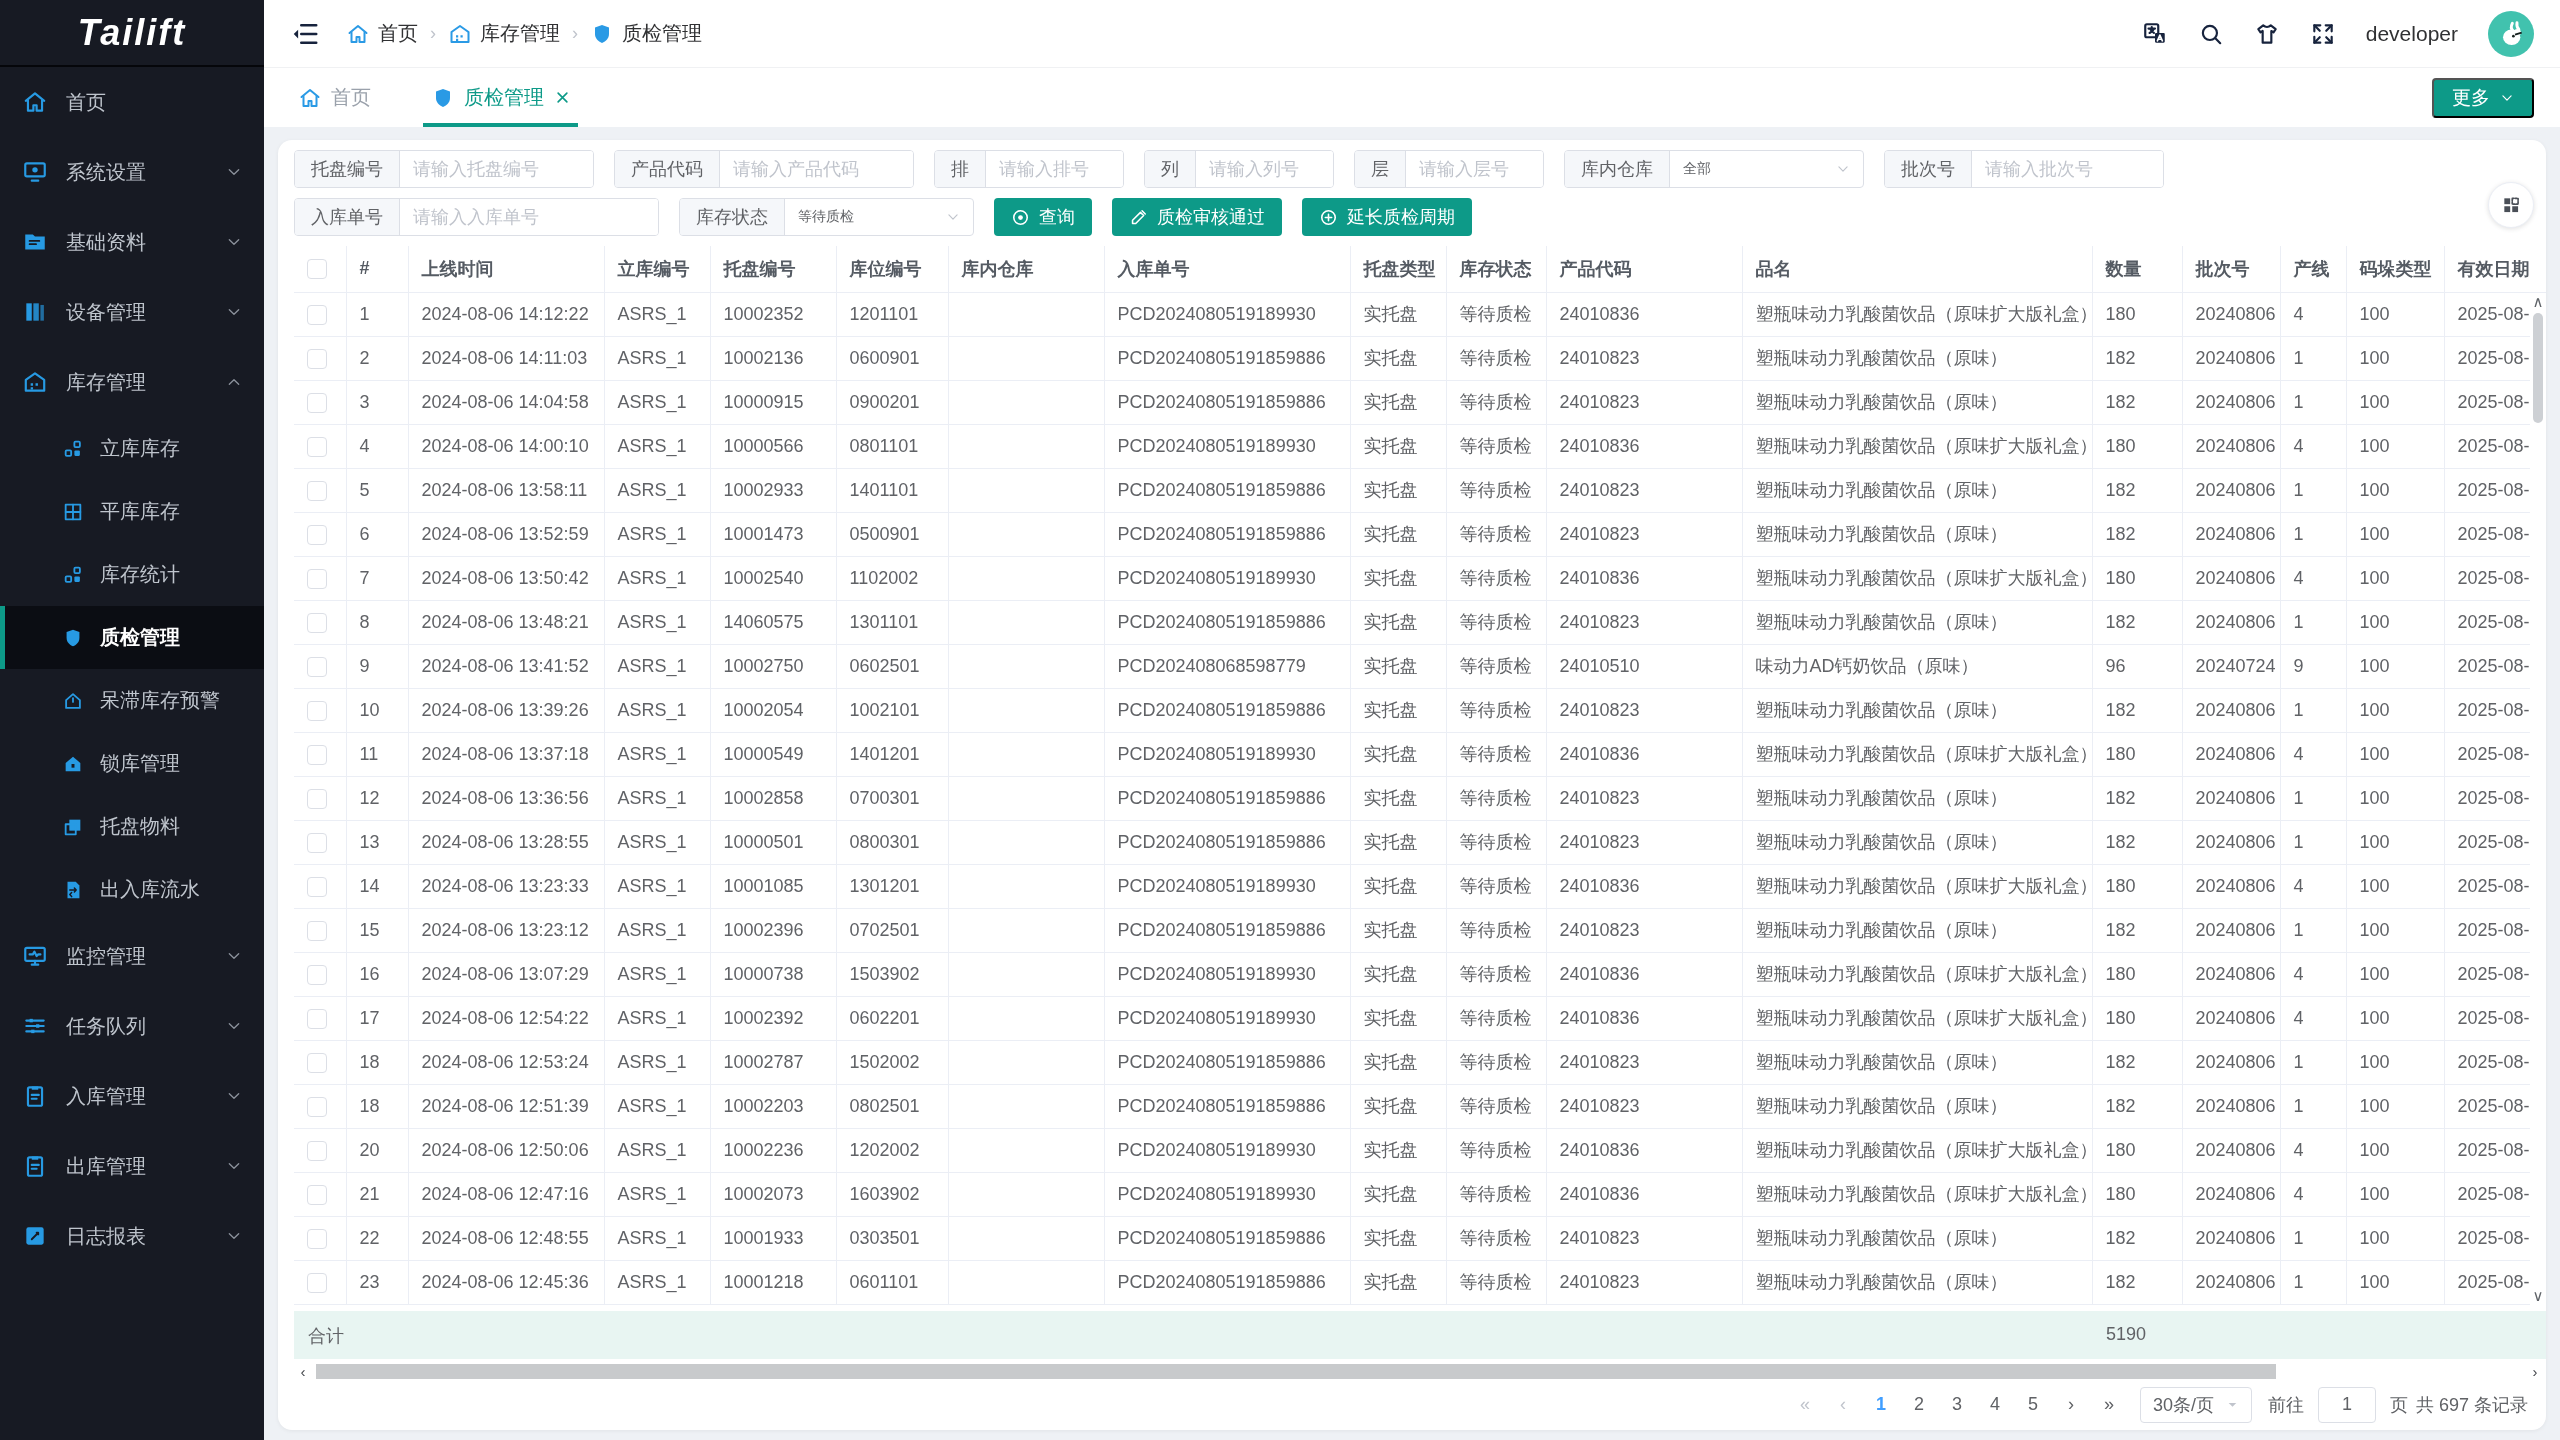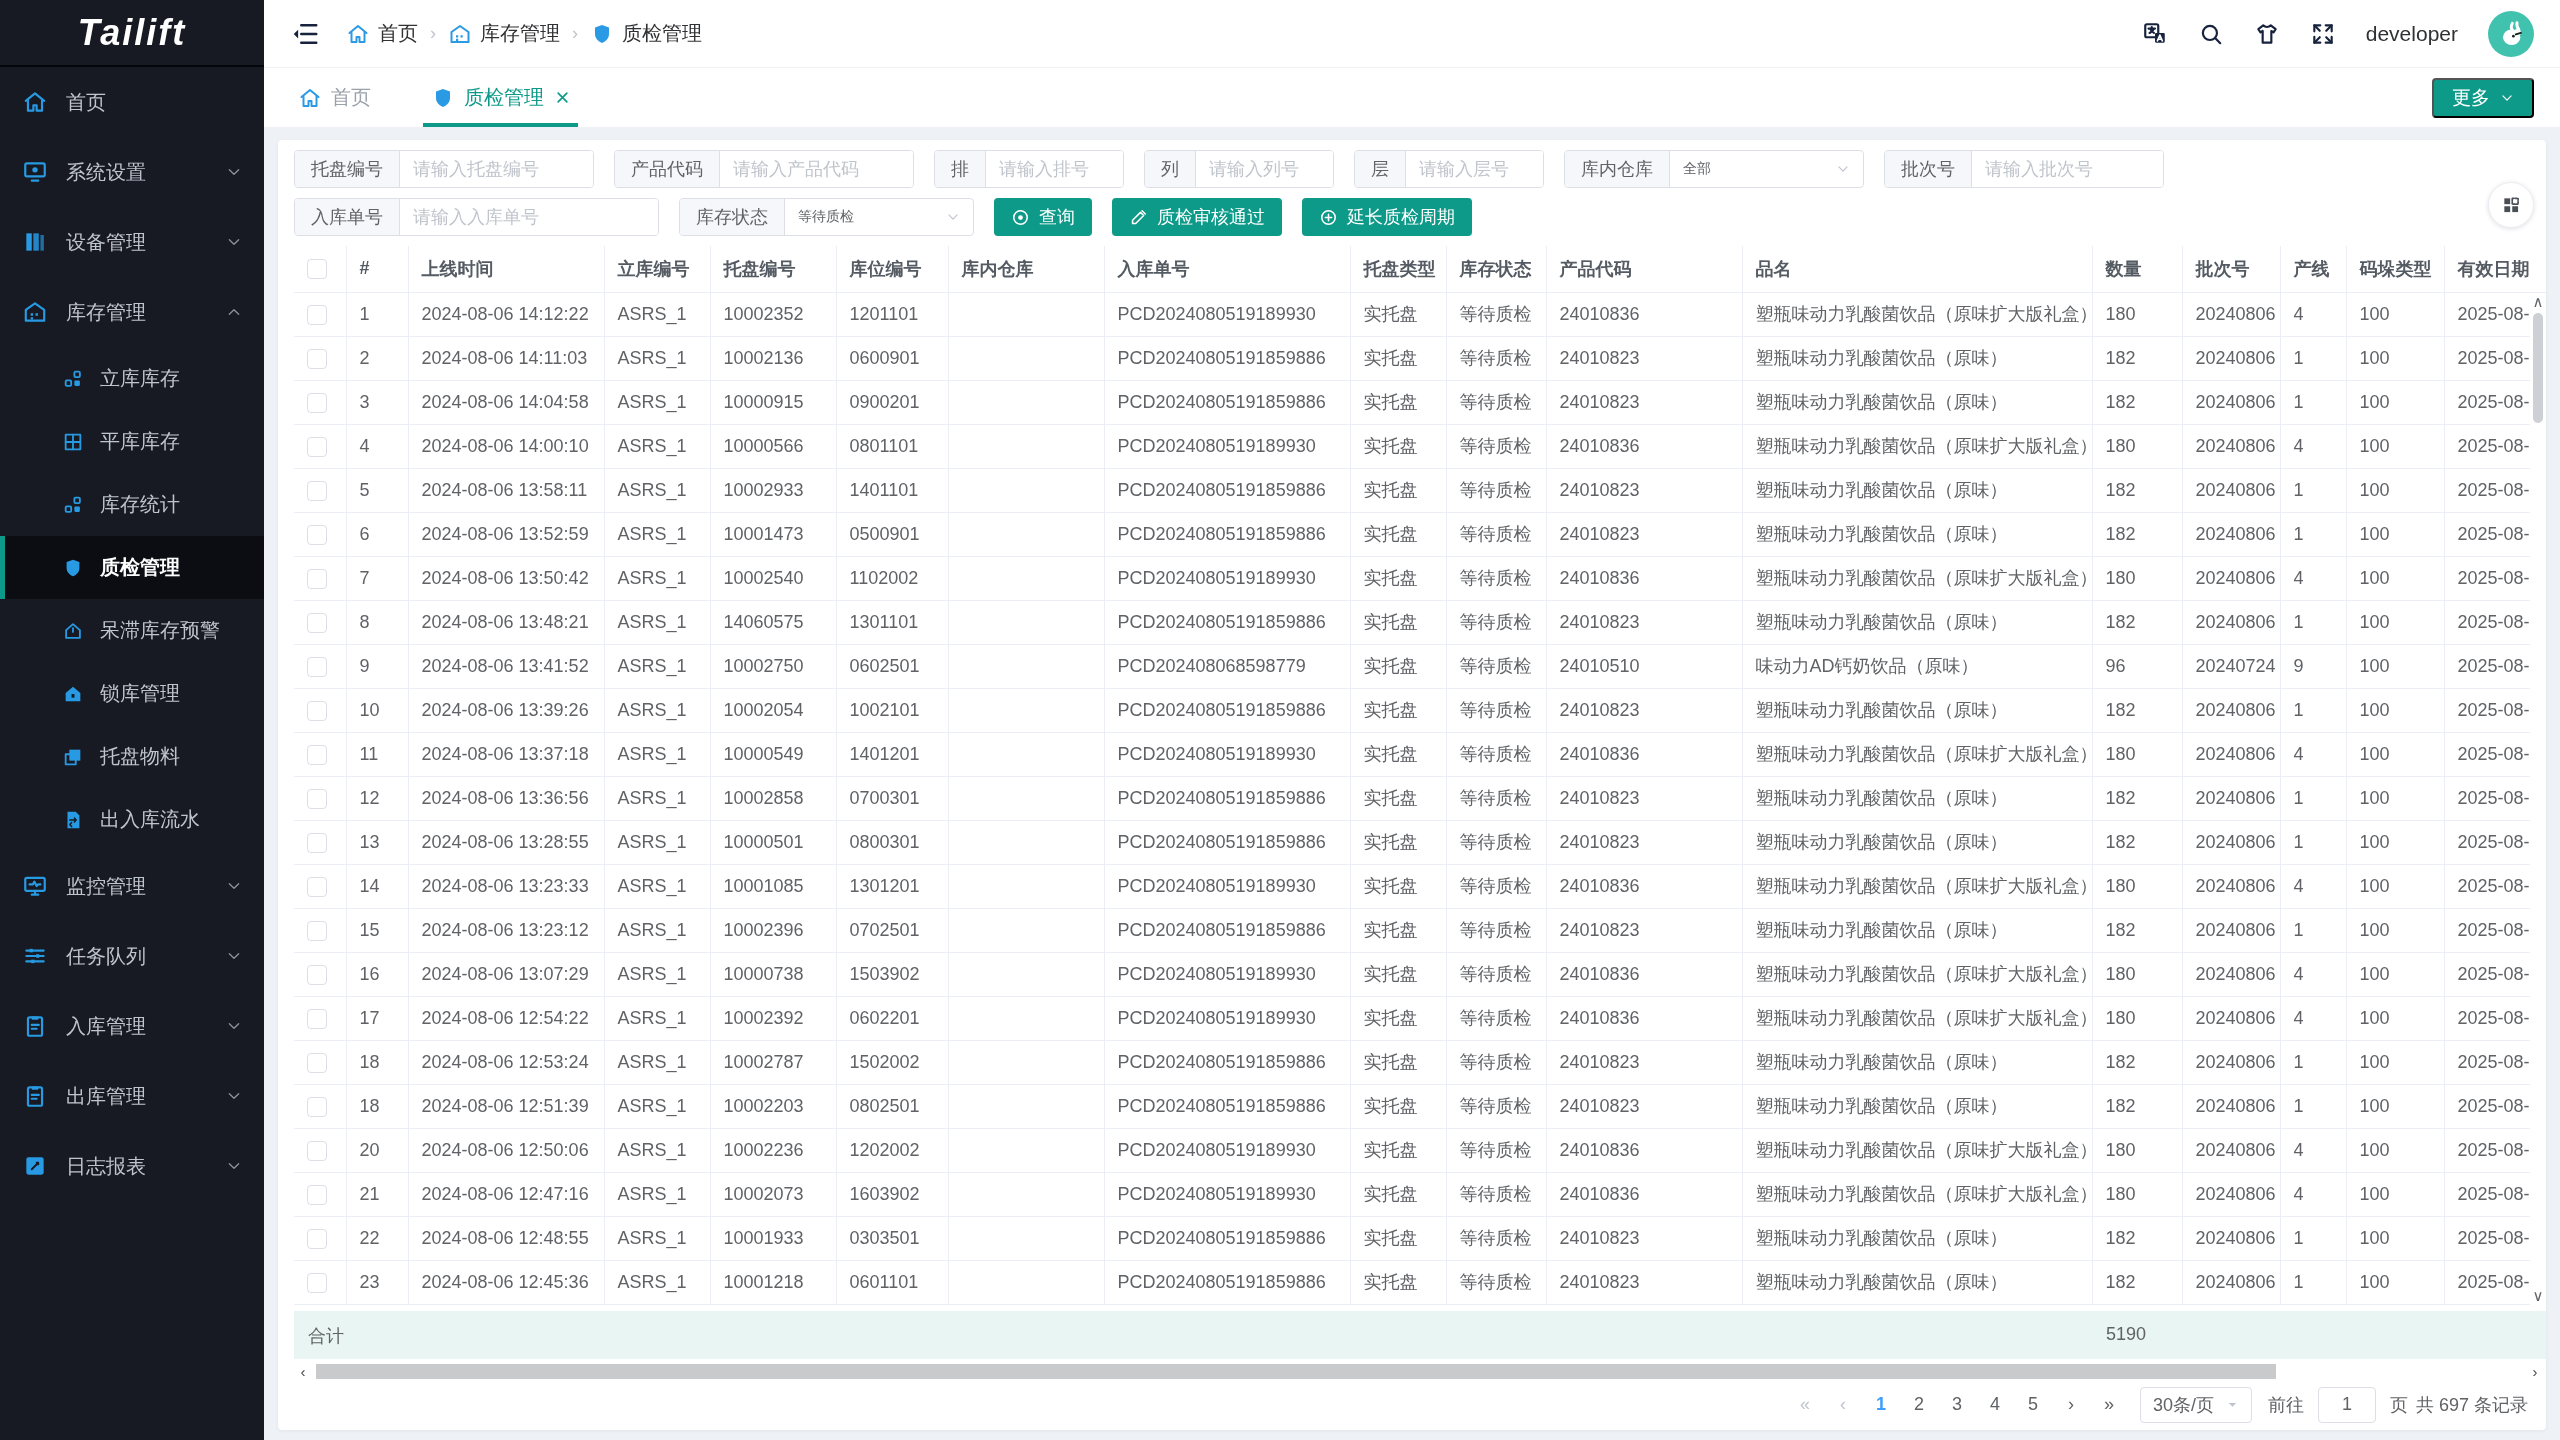--- a/index.html
+++ b/index.html
@@ -47,21 +47,21 @@
   .tabbar { height: 60px; background: #fff; border-top: 1px solid #f0f1f3; display: flex; align-items: center; padding: 0 26px; flex-shrink: 0; }
   .tab { height: 100%; display: flex; align-items: center; gap: 9px; padding: 0 8px; margin-right: 44px; font-size: 20px; color: #9aa1ab; cursor: pointer; position: relative; }
   .tab .tab-ic { width: 24px; height: 24px; color: #2a9ae5; }
   .tab.active { color: #0d9a88; }
   .tab.active::after { content: ""; position: absolute; left: 0; right: 0; bottom: 0; height: 4px; background: #0d9a88; }
   .tab .tab-x { width: 15px; height: 15px; color: #0d9a88; margin-left: 2px; }
   .more-btn { margin-left: auto; background: #0d9a88; color: #fff; font-size: 19px; height: 40px; padding: 0 18px; border-radius: 4px; display: flex; align-items: center; gap: 10px; cursor: pointer; }
   .more-btn .mchev { width: 14px; height: 14px; color: #fff; }
 
   .content { flex: 1; padding: 13px 14px 10px 14px; min-height: 0; }
-  .panel { background: #fff; border-radius: 4px; box-shadow: 0 1px 4px rgba(0,0,0,.06); height: 100%; position: relative; padding-top: 10px; overflow: hidden; }
+  .panel { background: #fff; border-radius: 14px; box-shadow: 0 1px 4px rgba(0,0,0,.06); height: 100%; position: relative; padding-top: 10px; overflow: hidden; }
 
   
   .frow { display: flex; align-items: center; gap: 20px; margin: 0 60px 10px 16px; height: 38px; }
   .fgroup { display: flex; height: 38px; border: 1px solid #dcdfe6; border-radius: 4px; overflow: hidden; flex-shrink: 0; }
   .flabel { background: #f5f7fa; border-right: 1px solid #dcdfe6; display: flex; align-items: center; padding: 0 16px; font-size: 18px; color: #606266; white-space: nowrap; }
   .finput { border: none; outline: none; padding: 0 13px; font-size: 18px; color: #606266; flex: 1; min-width: 0; font-family: inherit; }
   .finput::placeholder { color: #c0c4cc; }
   .fselect { display: flex; align-items: center; justify-content: space-between; flex: 1; padding: 0 13px; font-size: 14px; color: #606266; cursor: pointer; }
   .fselect .schev { width: 14px; height: 14px; color: #c0c4cc; }
   .btn { background: #0d9a88; color: #fff; border: none; height: 38px; border-radius: 4px; padding: 0 17px; font-size: 18px; display: flex; align-items: center; gap: 9px; cursor: pointer; flex-shrink: 0; font-family: inherit; }
@@ -120,20 +120,34 @@
       </div>
       <div class="mi lvl1">
         <span class="mi-ic" style="display: inline-block;">
           <svg viewBox="0 0 24 24" width="100%" height="100%" fill="none" stroke="currentColor" stroke-width="2" stroke-linecap="round" stroke-linejoin="round">
             <rect x="3" y="4" width="18" height="12" rx="1.5"></rect>
             <circle cx="12" cy="10" r="2.5" fill="currentColor" stroke="none"></circle>
             <path d="M9 20h6"></path>
           </svg>
         </span>
         <span class="mi-label">系统设置</span>
+        <span class="mi-chev" style="display: inline-block;">
+          <svg viewBox="0 0 24 24" width="100%" height="100%" fill="none" stroke="currentColor" stroke-width="2" stroke-linecap="round" stroke-linejoin="round">
+            <path d="M5 8.5l7 7 7-7"></path>
+          </svg>
+        </span>
+      </div>
+      <div class="mi lvl1">
+        <span class="mi-ic" style="display: inline-block;">
+          <svg viewBox="0 0 24 24" width="100%" height="100%" fill="none" stroke="currentColor" stroke-width="2" stroke-linecap="round" stroke-linejoin="round">
+            <path d="M3 5h7l2 2h9v12H3z" fill="currentColor" stroke="none"></path>
+            <path d="M7 11h9M7 14h6" stroke="#171a23" stroke-width="1.6"></path>
+          </svg>
+        </span>
+        <span class="mi-label">基础资料</span>
         <span class="mi-chev" style="display: inline-block;">
           <svg viewBox="0 0 24 24" width="100%" height="100%" fill="none" stroke="currentColor" stroke-width="2" stroke-linecap="round" stroke-linejoin="round">
             <path d="M5 8.5l7 7 7-7"></path>
           </svg>
         </span>
       </div>
       <div class="mi lvl1">
         <span class="mi-ic" style="display: inline-block;">
           <svg viewBox="0 0 24 24" width="100%" height="100%" fill="none" stroke="currentColor" stroke-width="2" stroke-linecap="round" stroke-linejoin="round">
             <rect x="4" y="4" width="5" height="16" fill="currentColor" stroke="none"></rect>

